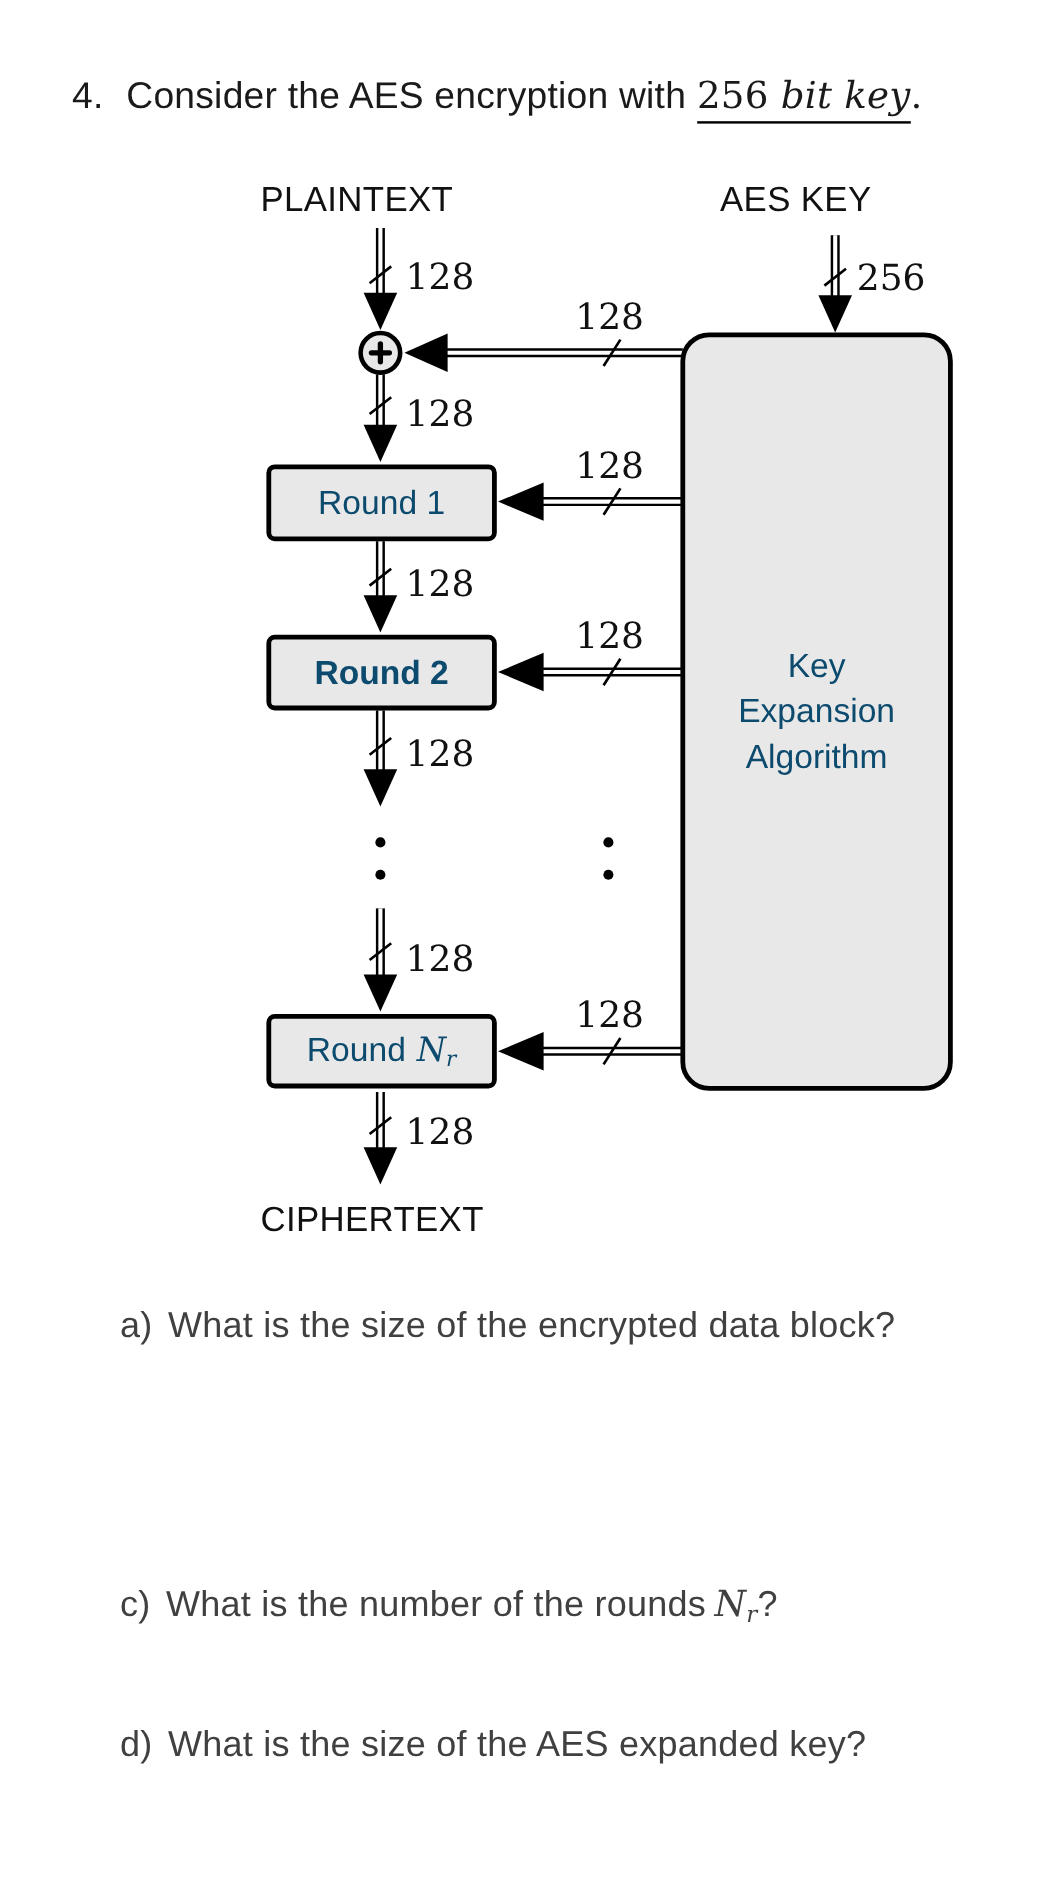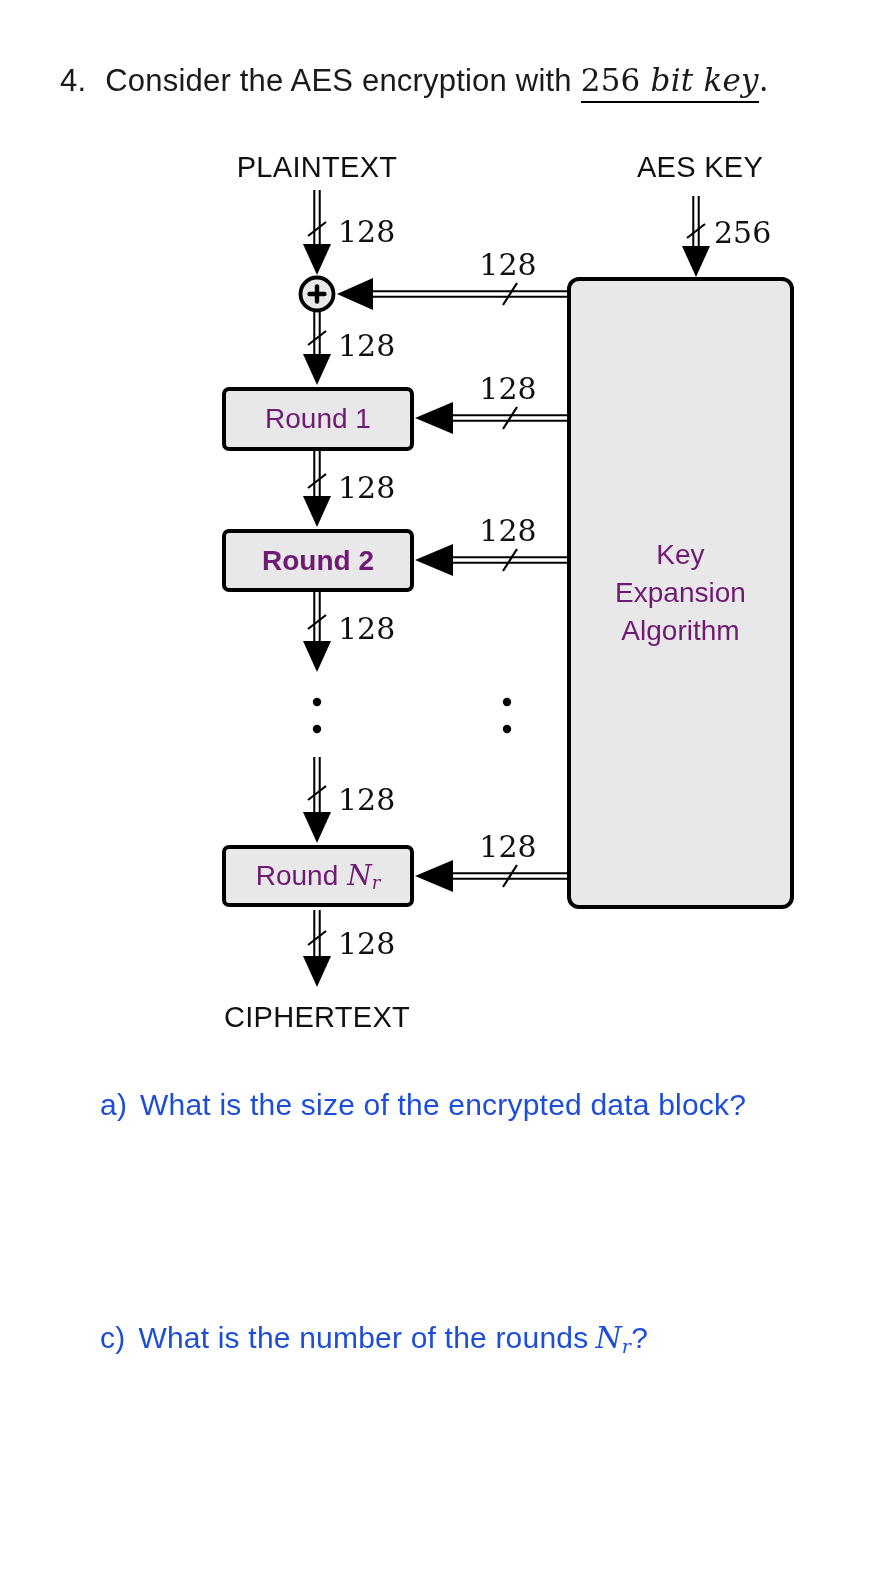--- a/index.html
+++ b/index.html
@@ -29,21 +29,21 @@
     border-bottom: 2.5px solid #000;
     padding-bottom: 3px;
   }
   .title-underlined .math-it { font-style: italic; margin-top: 40px; }
   .title-period { font-family: "DejaVu Serif", serif; }
   
   svg.wires { position: absolute; left: 0; top: 0; pointer-events: none; }
   .dia-header {
     position: absolute;
     width: 200px;
-    text-align: center;
+    text-align: left;
     font-size: 29px;
     letter-spacing: 0.3px;
     color: #111;
   }
   .hdr-plaintext  { left: 217px; top: 151px; }
   .hdr-aeskey     { left: 600px; top: 151px; }
   .hdr-ciphertext { left: 217px; top: 1001px; }
   .bus-label {
     position: absolute;
     font-family: "DejaVu Serif", serif;
@@ -52,34 +52,34 @@
     white-space: nowrap;
   }
   .bus-center { width: 100px; text-align: center; }
   .box {
     position: absolute;
     background: #e8e8e8;
     border: 4px solid #000;
     display: flex;
     align-items: center;
     justify-content: center;
-    color: #701a75;
+    color: #0c4a6e;
   }
   .round-box {
     left: 222px; width: 192px;
     border-radius: 7px;
     font-size: 28px;
   }
   .round-1  { top: 387px; height: 64px; }
   .round-2  { top: 529px; height: 63px; font-weight: bold; }
   .round-nr { top: 845px; height: 62px; }
   .key-box {
     left: 567px; top: 277px;
     width: 227px; height: 632px;
-    border-radius: 12px;
+    border-radius: 24px;
     font-size: 28px;
     line-height: 38px;
     text-align: center;
   }
   .math-n {
     font-family: "DejaVu Serif", serif;
     font-style: italic;
     margin-left: 9px;
   }
   .math-sub {
@@ -88,21 +88,21 @@
     font-size: 0.64em;
     vertical-align: -0.25em;
   }
   
   .question {
     position: absolute;
     left: 100px;
     font-size: 30px;
     letter-spacing: 0.2px;
     white-space: nowrap;
-    color: #1d4ed8;
+    color: #404040;
   }
   .q-a { top: 1088px; }
   .q-b { top: 1204px; }
   .q-c { top: 1320px; }
   .q-d { top: 1437px; }
   .q-label { margin-right: 13px; }
   .q-math { font-family: "DejaVu Serif", serif; font-style: italic; margin-left: 7px; }
 </style>
 </head>
 <body>
@@ -220,14 +220,17 @@
       <div>Algorithm</div>
     </div>
   </div>
 
   <div class="question q-a">
     <span class="q-label">a)</span><span>What is the size of the encrypted data block?</span>
   </div>
   <div class="question q-c">
     <span class="q-label">c)</span><span>What is the number of the rounds</span><span class="q-math">N</span><span class="math-sub">r</span><span>?</span>
   </div>
+  <div class="question q-d">
+    <span class="q-label">d)</span><span>What is the size of the AES expanded key?</span>
+  </div>
 
 </div>
 
 </body></html>

